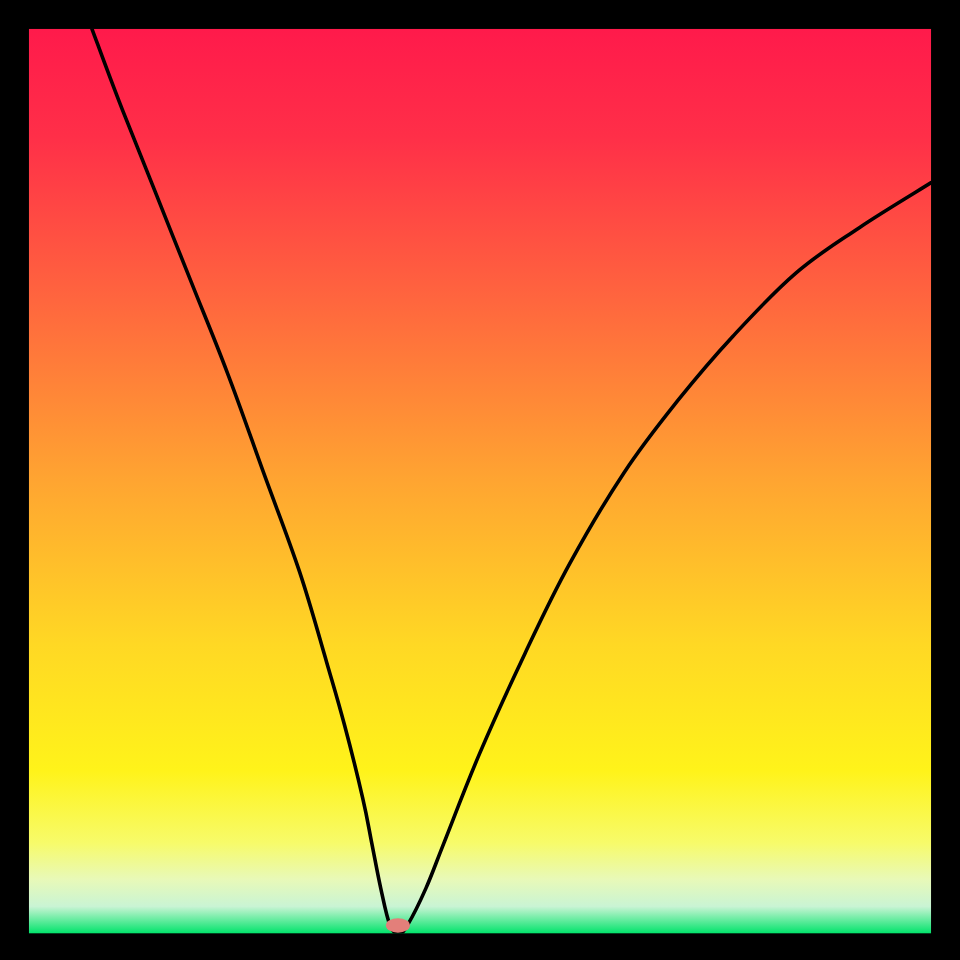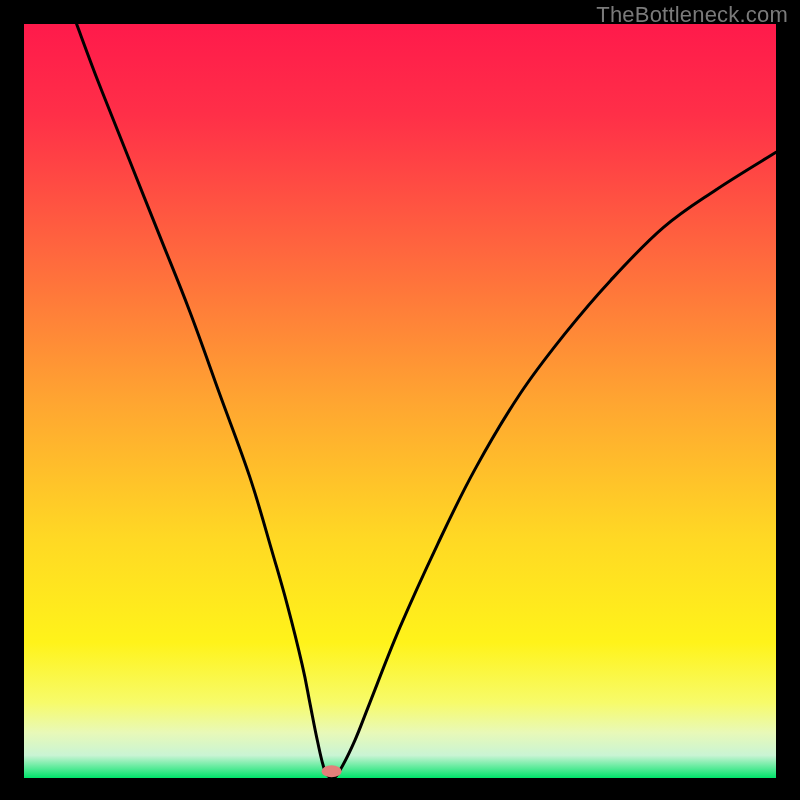--- a/index.html
+++ b/index.html
@@ -30,21 +30,20 @@
     font-weight: 500;
     letter-spacing: 0.2px;
     user-select: none;
   }
   svg { display: block; }
 </style>
 </head>
 <body>
 
 <div class="outer">
-  <div class="watermark">TheBottleneck.com</div>
 
   <div class="plot" style="left: 24px; top: 24px; width: 752px; height: 754px;">
     <svg xmlns="http://www.w3.org/2000/svg" preserveAspectRatio="none" width="752" height="754" viewBox="0 0 752 754">
       <defs>
         <linearGradient id="bg-grad" x1="0" y1="0" x2="0" y2="1">
             <stop offset="0%" stop-color="#ff1a4b"></stop>
             <stop offset="12%" stop-color="#ff2f48"></stop>
             <stop offset="30%" stop-color="#ff663e"></stop>
             <stop offset="50%" stop-color="#ffa531"></stop>
             <stop offset="68%" stop-color="#ffd824"></stop>

